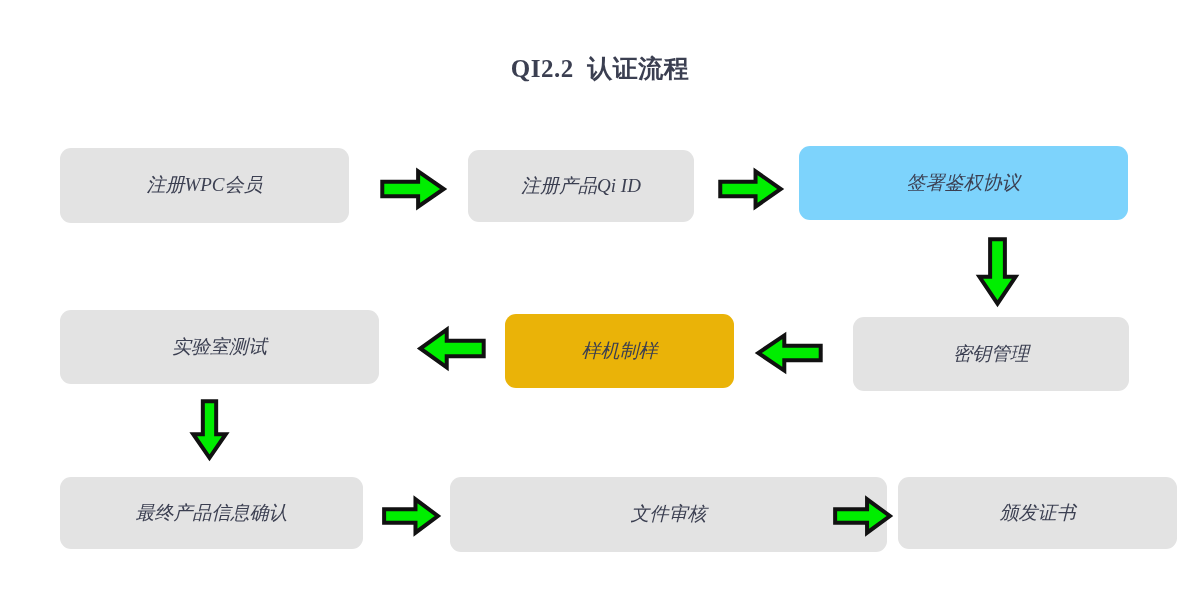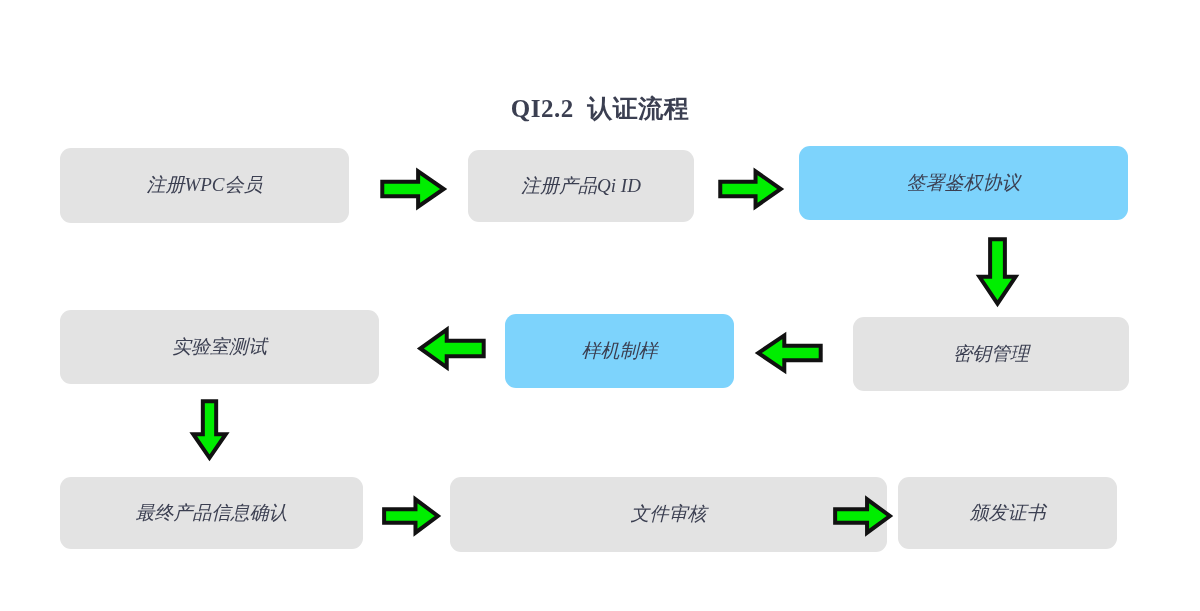--- a/index.html
+++ b/index.html
@@ -22,21 +22,20 @@
     left: 0;
     top: 52px;
     width: 1200px;
     text-align: center;
     font-family: "Liberation Serif", "DejaVu Serif", serif;
     font-size: 25px;
     font-weight: bold;
     color: #3b3f51;
     letter-spacing: 0.5px;
     white-space: pre;
-    margin-top: 40px;
   }
   .node {
     position: absolute;
     background: #e3e3e3;
     border-radius: 11px;
     display: flex;
     align-items: center;
     justify-content: center;
     box-sizing: border-box;
   }
@@ -72,33 +71,33 @@
       </div>
       <div class="node" style="left: 468px; top: 150px; width: 226px; height: 72px; background: rgb(227, 227, 227);">
         <span class="node-label" style="color: rgb(59, 63, 81); text-align: right;">注册产品Qi ID</span>
       </div>
       <div class="node" style="left: 799px; top: 146px; width: 329px; height: 74px; background: #7dd3fc;">
         <span class="node-label" style="color: rgb(59, 63, 81);">签署鉴权协议</span>
       </div>
       <div class="node" style="left: 853px; top: 317px; width: 276px; height: 74px; background: rgb(227, 227, 227);">
         <span class="node-label" style="color: rgb(59, 63, 81);">密钥管理</span>
       </div>
-      <div class="node" style="left: 505px; top: 314px; width: 229px; height: 74px; background: #7dd3fc;">
+      <div class="node" style="left: 505px; top: 314px; width: 229px; height: 74px; background: #eab308;">
         <span class="node-label" style="color: rgb(59, 63, 81);">样机制样</span>
       </div>
       <div class="node" style="left: 60px; top: 310px; width: 319px; height: 74px; background: rgb(227, 227, 227);">
         <span class="node-label" style="color: rgb(59, 63, 81);">实验室测试</span>
       </div>
       <div class="node" style="left: 60px; top: 477px; width: 303px; height: 72px; background: rgb(227, 227, 227);">
         <span class="node-label" style="color: rgb(59, 63, 81); text-align: right;">最终产品信息确认</span>
       </div>
       <div class="node" style="left: 450px; top: 477px; width: 437px; height: 75px; background: rgb(227, 227, 227);">
         <span class="node-label" style="color: rgb(59, 63, 81);">文件审核</span>
       </div>
-      <div class="node" style="left: 898px; top: 477px; width: 219px; height: 72px; background: rgb(227, 227, 227);">
+      <div class="node" style="left: 898px; top: 477px; width: 279px; height: 72px; background: rgb(227, 227, 227);">
         <span class="node-label" style="color: rgb(59, 63, 81);">颁发证书</span>
       </div>
     </div>
   <div id="arrows-layer">
       <div class="arrow" style="left: 381px; top: 169px; width: 64px; height: 40px;">
         <svg viewBox="0 0 100 100" preserveAspectRatio="none">
           <polygon points="2,32 58,32 58,6 98,50 58,94 58,68 2,68" fill="#00ee00" stroke="#111111" stroke-width="4" stroke-linejoin="miter" vector-effect="non-scaling-stroke"></polygon>
         </svg>
       </div>
       <div class="arrow" style="left: 719px; top: 169px; width: 63px; height: 40px;">

